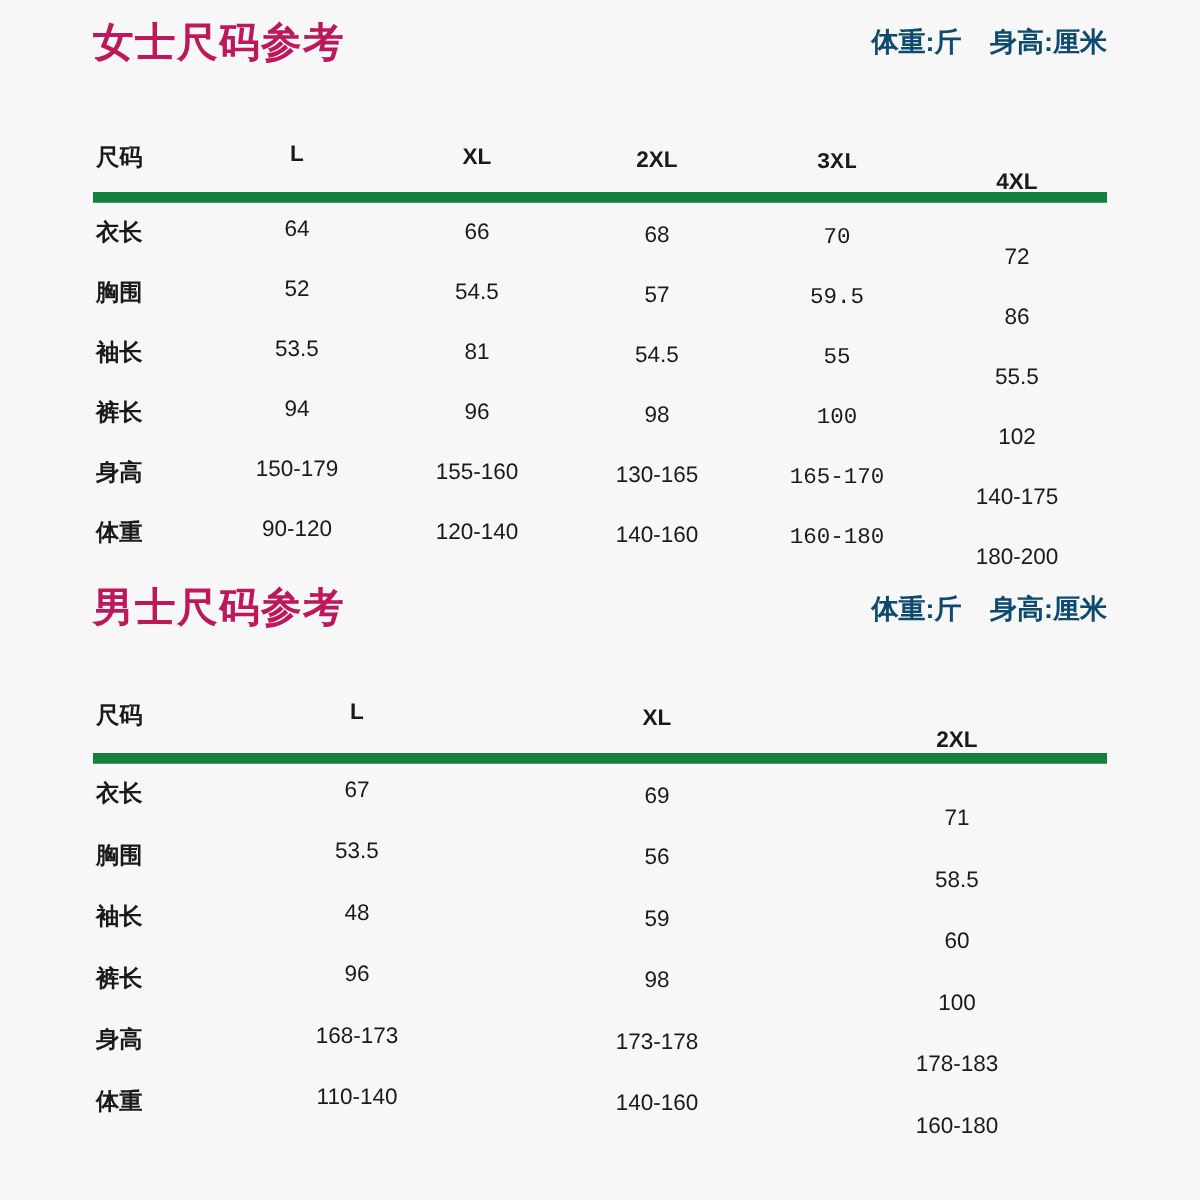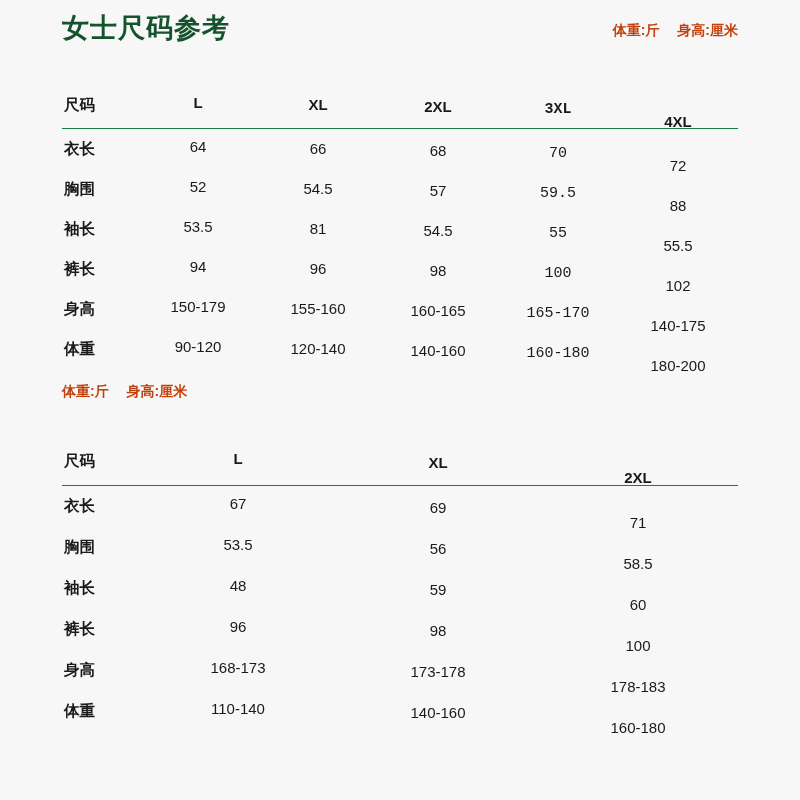--- a/index.html
+++ b/index.html
@@ -27,27 +27,27 @@
   .section-header {
     position: relative;
     display: flex;
     align-items: flex-end;
     justify-content: space-between;
   }
   .section-title {
     font-size: 27px;
     font-weight: bold;
     letter-spacing: 1px;
-    color: #14532d;
+    color: #be185d;
     line-height: 1.2;
   }
   .unit-note {
-    font-size: 14px;
-    font-weight: bold;
-    color: #c2410c;
+    font-size: 18px;
+    font-weight: bold;
+    color: #0c4a6e;
     padding-bottom: 4px;
     white-space: nowrap;
   }
   .unit-note span { margin-left: 14px; }
   .unit-note span:first-child { margin-left: 0; }
 
   table.size-table {
     width: 100%;
     border-collapse: collapse;
     table-layout: fixed;
@@ -69,21 +69,21 @@
     font-size: 15.5px;
     width: 74px;
     padding-left: 2px;
   }
   table.size-table thead th {
     font-weight: bold;
     font-size: 15px;
     height: 46px;
   }
   table.size-table thead tr {
-    border-bottom: 1px solid #15803d;
+    border-bottom: 7px solid #15803d;
   }
   .women thead th.rowhead { padding-left: 2px; }
 
   
   .s1 { position: relative; top: -3px; }
   .s2 { position: relative; top: -1px; }
   .s3 { position: relative; top: 1px; }
   .s4 { position: relative; top: 3px; font-family: Liberation Mono, monospace; }
   .s5 { position: relative; top: 16px; }
 
@@ -129,21 +129,21 @@
           <td><span class="s3">68</span></td>
           <td><span class="s4">70</span></td>
           <td><span class="s5">72</span></td>
         </tr>
         <tr>
           <td class="rowhead">胸围</td>
           <td><span class="s1">52</span></td>
           <td><span class="s2">54.5</span></td>
           <td><span class="s3">57</span></td>
           <td><span class="s4">59.5</span></td>
-          <td><span class="s5">88</span></td>
+          <td><span class="s5">86</span></td>
         </tr>
         <tr>
           <td class="rowhead">袖长</td>
           <td><span class="s1">53.5</span></td>
           <td><span class="s2">81</span></td>
           <td><span class="s3">54.5</span></td>
           <td><span class="s4">55</span></td>
           <td><span class="s5">55.5</span></td>
         </tr>
         <tr>
@@ -151,38 +151,39 @@
           <td><span class="s1">94</span></td>
           <td><span class="s2">96</span></td>
           <td><span class="s3">98</span></td>
           <td><span class="s4">100</span></td>
           <td><span class="s5">102</span></td>
         </tr>
         <tr>
           <td class="rowhead">身高</td>
           <td><span class="s1">150-179</span></td>
           <td><span class="s2">155-160</span></td>
-          <td><span class="s3">160-165</span></td>
+          <td><span class="s3">130-165</span></td>
           <td><span class="s4">165-170</span></td>
           <td><span class="s5">140-175</span></td>
         </tr>
         <tr>
           <td class="rowhead">体重</td>
           <td><span class="s1">90-120</span></td>
           <td><span class="s2">120-140</span></td>
           <td><span class="s3">140-160</span></td>
           <td><span class="s4">160-180</span></td>
           <td><span class="s5">180-200</span></td>
         </tr>
       </tbody>
     </table>
   </div>
 
   <div class="section men" id="men-section">
     <div class="section-header">
+      <div class="section-title">男士尺码参考</div>
       <div class="unit-note">
         <span>体重:斤</span>
         <span>身高:厘米</span>
       </div>
     </div>
 
     <div style="height:32px"></div>
 
     <table class="size-table">
       <thead>

